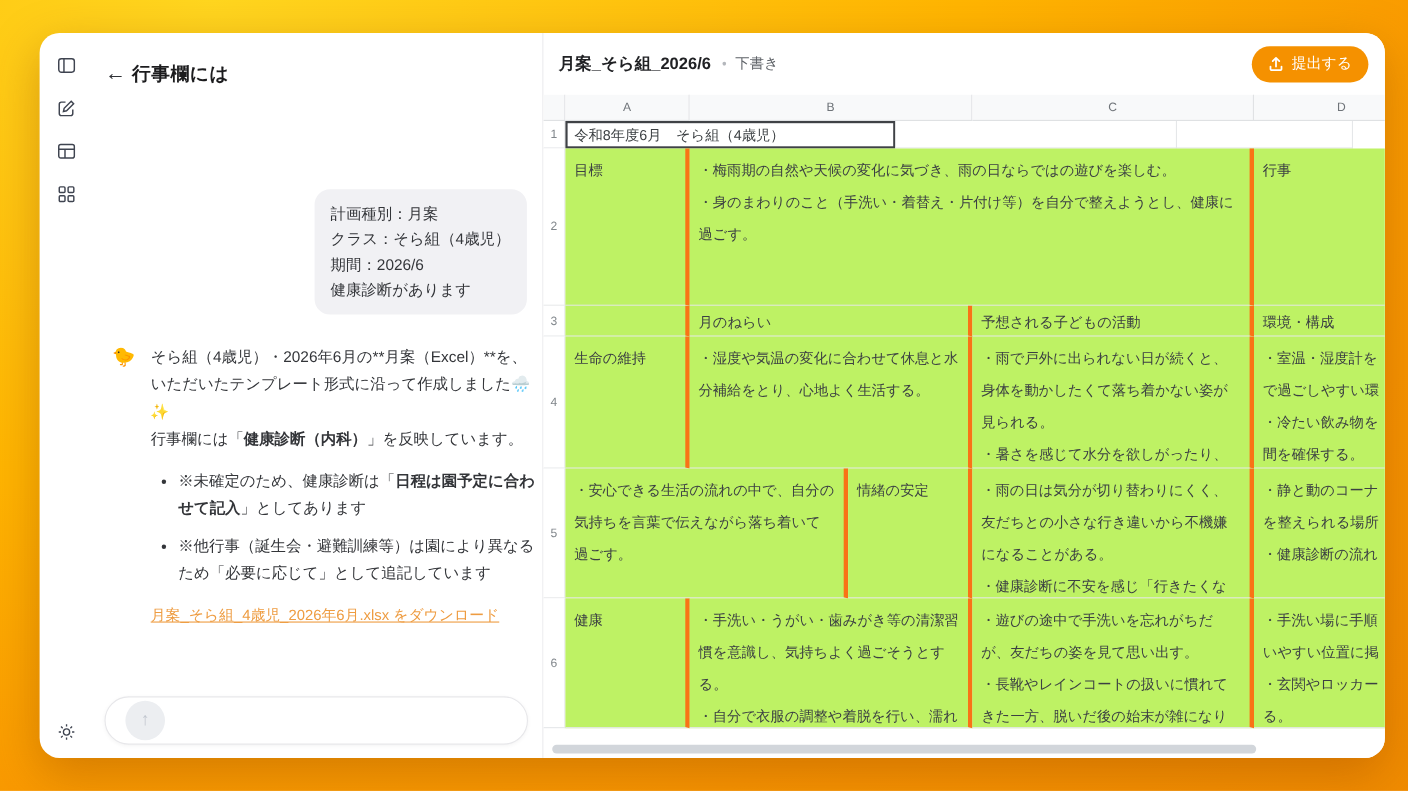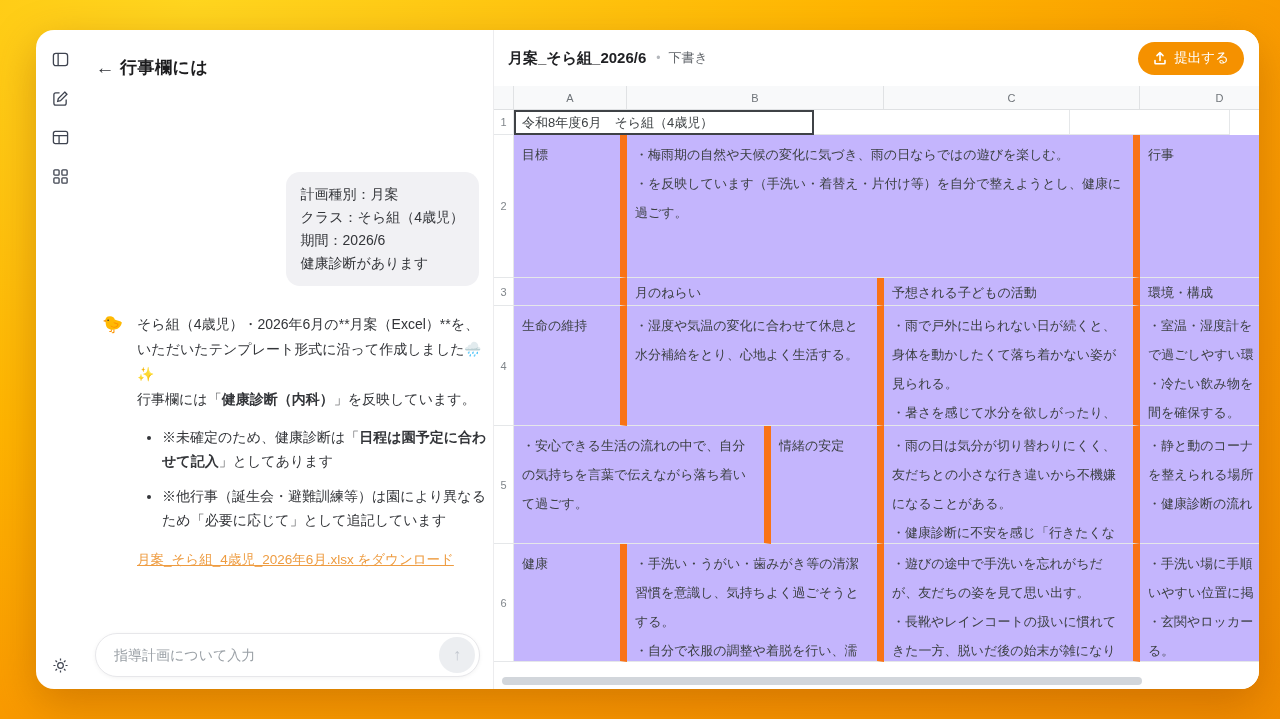--- a/index.html
+++ b/index.html
@@ -52,23 +52,23 @@
   .status-dot { color:#b4b7bc; margin:0 8px 0 10px; font-size:12px; }
   .status { color:#5f6368; font-size:13px; }
   .submit {
     margin-left:auto; background:#f59100; color:#fff; border:none; cursor:pointer;
     border-radius:17px; height:33px; padding:0 15px; font-size:13.5px;
     display:flex; align-items:center; gap:7px; font-family:"Liberation Sans",sans-serif;
   }
   .grid { flex:1; overflow:hidden; }
   .grow { display:flex; }
   .cell {
-    flex-shrink:0; border-right:7px solid #f97316; border-bottom:1px solid #e5e7e9;
+    flex-shrink:0; border-right:4px solid #f97316; border-bottom:1px solid #e5e7e9;
     padding:5px 8px 0 8px; font-size:13px; line-height:29px; color:#3c4043;
-    overflow:hidden; white-space:pre-line; cursor:cell; background:#c4b5fd;
+    overflow:hidden; white-space:pre-line; cursor:cell; background:#bef264;
   }
   .wA{width:113px}.wB{width:257px}.wC{width:256px}.wD{width:160px}.wBC{width:513px}
   .rownum { width:20px; flex:0 0 20px; display:flex; align-items:center; justify-content:center; color:#80868b; font-size:11px; padding:0; line-height:normal; border-right:1px solid #e5e7e9; border-bottom:1px solid #e5e7e9; cursor:pointer; background:#fff; }
   .colhead { height:24px; background:#f8f9fa; color:#6f7479; font-size:11px; display:flex; align-items:center; justify-content:center; padding:0; line-height:normal; border-right:1px solid #e0e2e4; border-bottom:1px solid #dfe1e3; cursor:pointer; flex-shrink:0; }
   .corner { background:#f8f9fa; border-right:1px solid #e0e2e4; border-bottom:1px solid #dfe1e3; width:20px; flex:0 0 20px; }
   .selected-cell {
     width:300px; flex-shrink:0; border:2px solid #3f4246; background:#fff;
     display:flex; align-items:center; padding:0 6px; font-size:13px; color:#3c4043;
     white-space:nowrap; overflow:hidden; cursor:cell;
   }
@@ -138,21 +138,20 @@
         <p><span>行事欄には「</span><b>健康診断（内科）</b><span>」を反映しています。</span></p>
         <ul>
           <li><span>※未確定のため、健康診断は「</span><b>日程は園予定に合わせて記入</b><span>」としてあります</span></li>
           <li><span>※他行事（誕生会・避難訓練等）は園により異なるため「必要に応じて」として追記しています</span></li>
         </ul>
         <a class="dl-link">月案_そら組_4歳児_2026年6月.xlsx をダウンロード</a>
       </div>
     </div>
 
     <div class="input-row">
-      <input class="chat-input" placeholder="指導計画について入力" style="">
       <span class="send">
           <span>↑</span>
         </span>
     </div>
   </div>
 
   <div class="sheet">
     <div class="sheet-header">
       <span class="sheet-title">月案_そら組_2026/6</span>
       <span class="status-dot">•</span>
@@ -180,21 +179,21 @@
         <div class="rownum">1</div>
         <div class="selected-cell">令和8年度6月　そら組（4歳児）</div>
         <div class="filler wC"></div>
         <div class="filler wD"></div>
       </div>
 
       <div class="grow" style="height:143px">
         <div class="rownum">2</div>
         <div class="cell wA">目標</div>
         <div class="cell wBC">・梅雨期の自然や天候の変化に気づき、雨の日ならではの遊びを楽しむ。
-・を反映しています（手洗い・着替え・片付け等）を自分で整えようとし、健康に過ごす。</div>
+・身のまわりのこと（手洗い・着替え・片付け等）を自分で整えようとし、健康に過ごす。</div>
         <div class="cell wD">行事</div>
       </div>
 
       <div class="grow" style="height:28px">
         <div class="rownum">3</div>
         <div class="cell wA single"></div>
         <div class="cell wB single">月のねらい</div>
         <div class="cell wC single">予想される子どもの活動</div>
         <div class="cell wD single">環境・構成</div>
       </div>

